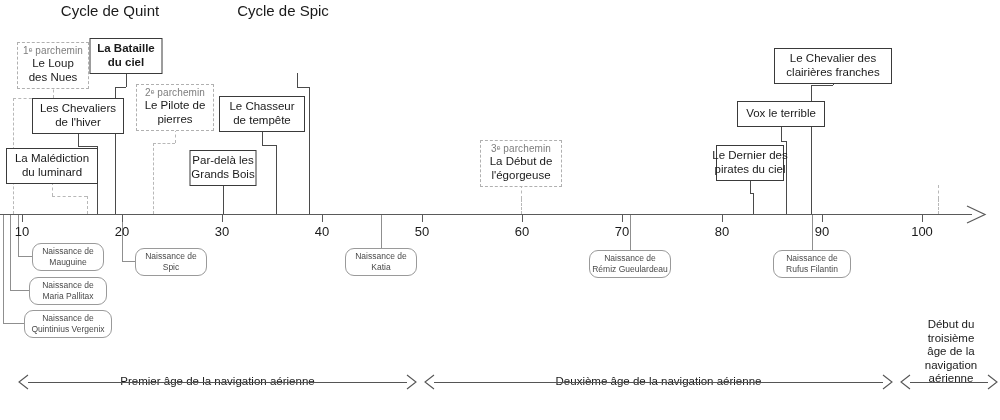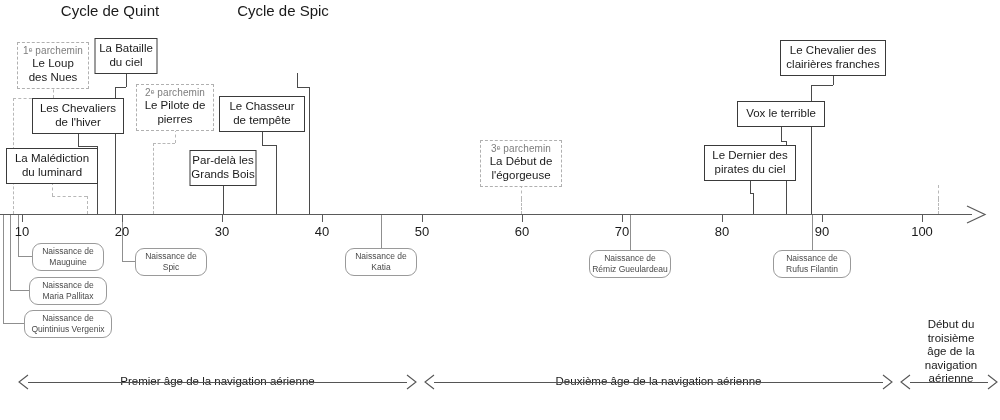--- a/index.html
+++ b/index.html
@@ -83,21 +83,21 @@
     <div class="tick" style="left: 922px; top: 214px; height: 8px;"></div>
     <div class="ticklbl" style="left: 922px; top: 224px;">100</div>
     <div class="ev parch" style="left: 53px; top: 42px; width: 72px; min-height: 42px;">
       <div class="parch-label">1ᵉ parchemin</div>
       <div class="ttl">Le Loup</div>
       <div class="ttl">des Nues</div>
     </div>
     <div class="cx v dot" style="left: 53px; top: 84px; height: 14px;"></div>
     <div class="cx h dot" style="left: 13px; top: 98px; width: 40px;"></div>
     <div class="cx v dot" style="left: 13px; top: 98px; height: 116px;"></div>
-    <div class="ev" style="left: 126px; top: 38px; width: 63px; min-height: 35px;">
+    <div class="ev" style="left: 126px; top: 38px; width: 73px; min-height: 35px; font-weight: bold;">
       <div class="ttl">La Bataille</div>
       <div class="ttl">du ciel</div>
     </div>
     <div class="cx v" style="left: 126px; top: 73px; height: 14px;"></div>
     <div class="cx h" style="left: 115px; top: 87px; width: 11px;"></div>
     <div class="cx v" style="left: 115px; top: 87px; height: 127px;"></div>
     <div class="ev" style="left: 78px; top: 98px; width: 92px; min-height: 34px;">
       <div class="ttl">Les Chevaliers</div>
       <div class="ttl">de l'hiver</div>
     </div>
@@ -135,34 +135,34 @@
     </div>
     <div class="cx v" style="left: 223px; top: 184px; height: 14px;"></div>
     <div class="cx v" style="left: 223px; top: 198px; height: 16px;"></div>
     <div class="ev parch" style="left: 521px; top: 140px; width: 82px; min-height: 45px;">
       <div class="parch-label">3ᵉ parchemin</div>
       <div class="ttl">La Début de</div>
       <div class="ttl">l'égorgeuse</div>
     </div>
     <div class="cx v dot" style="left: 521px; top: 185px; height: 14px;"></div>
     <div class="cx v dot" style="left: 521px; top: 199px; height: 15px;"></div>
-    <div class="ev" style="left: 750px; top: 145px; width: 92px; min-height: 34px;">
+    <div class="ev" style="left: 750px; top: 145px; width: 68px; min-height: 34px;">
       <div class="ttl">Le Dernier des</div>
       <div class="ttl">pirates du ciel</div>
     </div>
     <div class="cx v" style="left: 750px; top: 179px; height: 14px;"></div>
     <div class="cx h" style="left: 750px; top: 193px; width: 3px;"></div>
     <div class="cx v" style="left: 753px; top: 193px; height: 21px;"></div>
     <div class="ev" style="left: 781px; top: 101px; width: 88px; min-height: 26px;">
       <div class="ttl">Vox le terrible</div>
     </div>
     <div class="cx v" style="left: 781px; top: 127px; height: 14px;"></div>
     <div class="cx h" style="left: 781px; top: 141px; width: 5px;"></div>
     <div class="cx v" style="left: 786px; top: 141px; height: 73px;"></div>
-    <div class="ev" style="left: 833px; top: 40px; width: 106px; min-height: 35px;">
+    <div class="ev" style="left: 833px; top: 48px; width: 118px; min-height: 35px;">
       <div class="ttl">Le Chevalier des</div>
       <div class="ttl">clairières franches</div>
     </div>
     <div class="cx v" style="left: 833px; top: 71px; height: 14px;"></div>
     <div class="cx h" style="left: 811px; top: 85px; width: 22px;"></div>
     <div class="cx v" style="left: 811px; top: 85px; height: 129px;"></div>
     <div class="cx v dot" style="left: 938px; top: 185px; height: 14px;"></div>
     <div class="cx v dot" style="left: 938px; top: 199px; height: 15px;"></div>
     <div class="nb" style="left: 68px; top: 243px; width: 72px; min-height: 26px;">
       <div class="ln">Naissance de</div>

